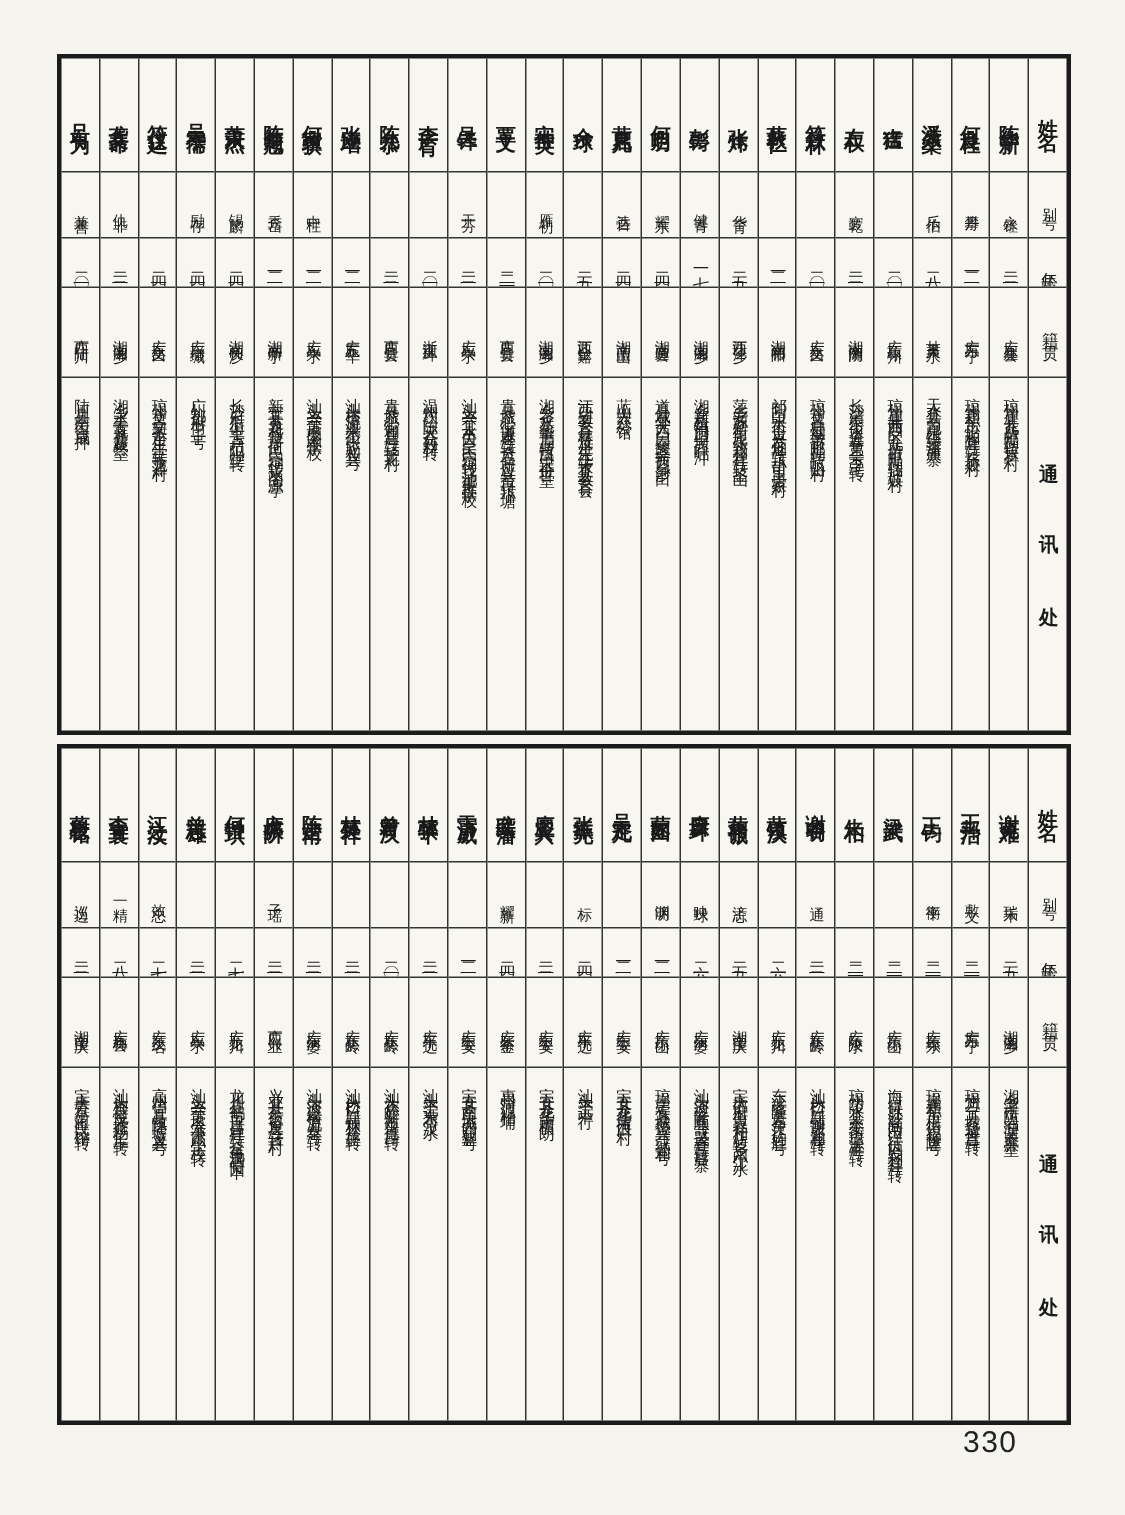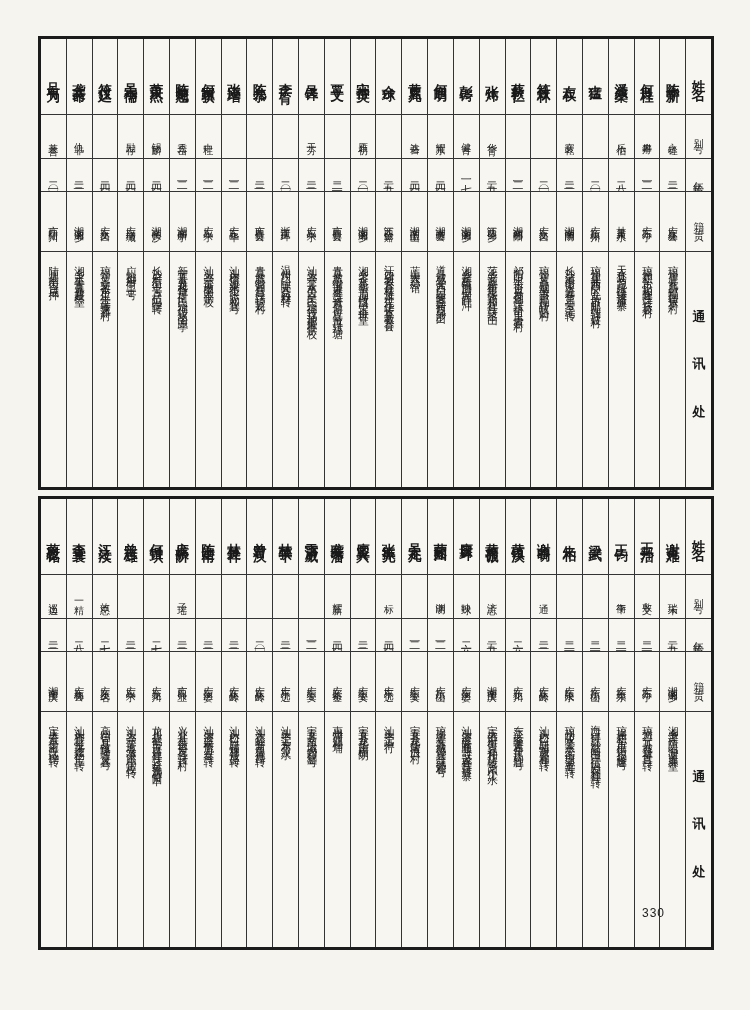--- a/index.html
+++ b/index.html
@@ -23,21 +23,21 @@
   .name-cell{font-size:13.5px;font-weight:bold;letter-spacing:3px;line-height:15px;}
   .alias-cell{font-size:10px;letter-spacing:2px;line-height:11px;}
   .age-cell{font-size:11px;letter-spacing:2px;line-height:12px;}
   .native-cell{font-size:10px;letter-spacing:2px;line-height:11px;}
   .addr-cell{font-size:10.5px;letter-spacing:3.5px;line-height:12px;}
   .h-name{letter-spacing:9px;}
   .h-alias{letter-spacing:6px;}
   .h-age{letter-spacing:2px;}
   .h-native{letter-spacing:9px;font-size:11px;}
   .h-address{justify-content:center;font-size:13px;font-weight:bold;letter-spacing:48px;padding:0;}
-  .page-number{position:absolute;left:642px;top:906px;font-size:12px;letter-spacing:1px;
+  .page-number{position:absolute;left:642px;top:951px;font-size:20px;letter-spacing:1px;
                font-family:"Liberation Sans","DejaVu Sans",sans-serif;color:#222;}
 </style>
 </head>
 <body>
 
 <div class="page">
   <div class="ctable t-top">
       <div class="col header-col">
         <div class="cell r-name name-cell h-name">姓名</div>
         <div class="cell r-alias alias-cell h-alias">别号</div>

